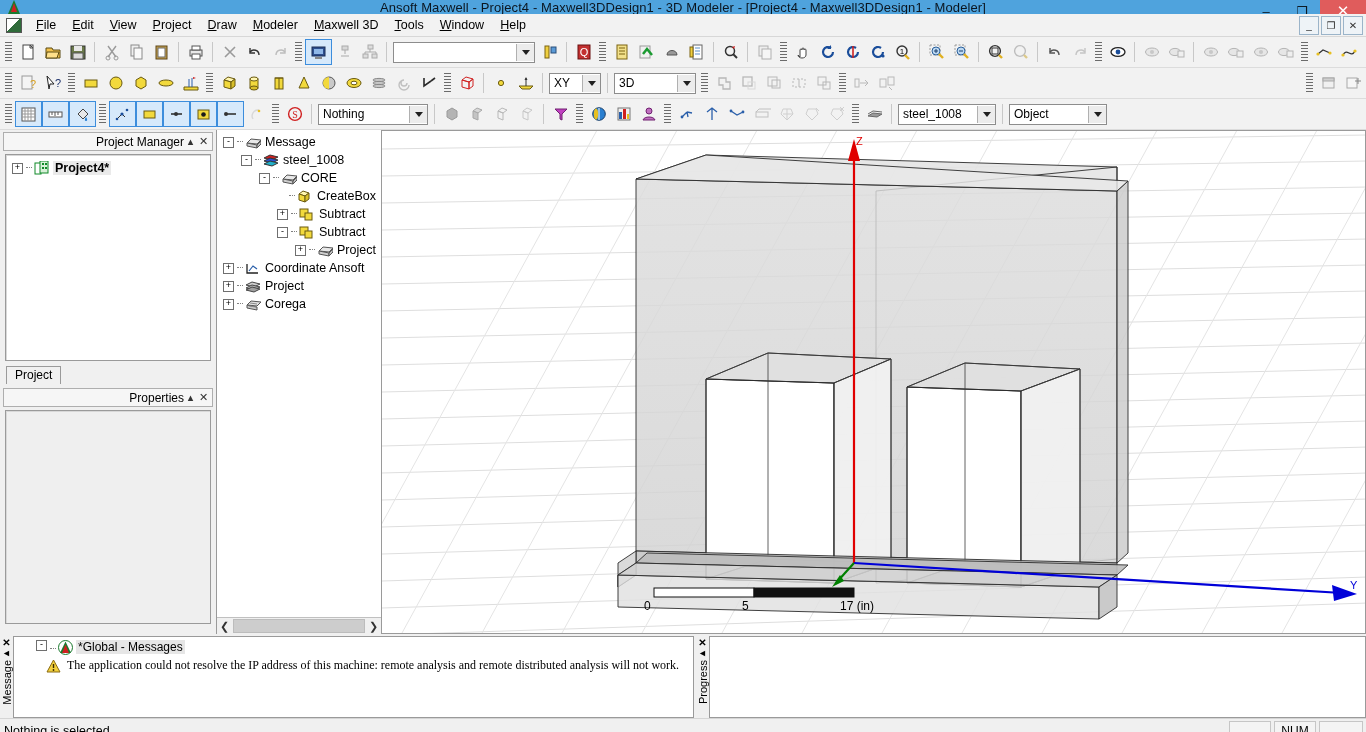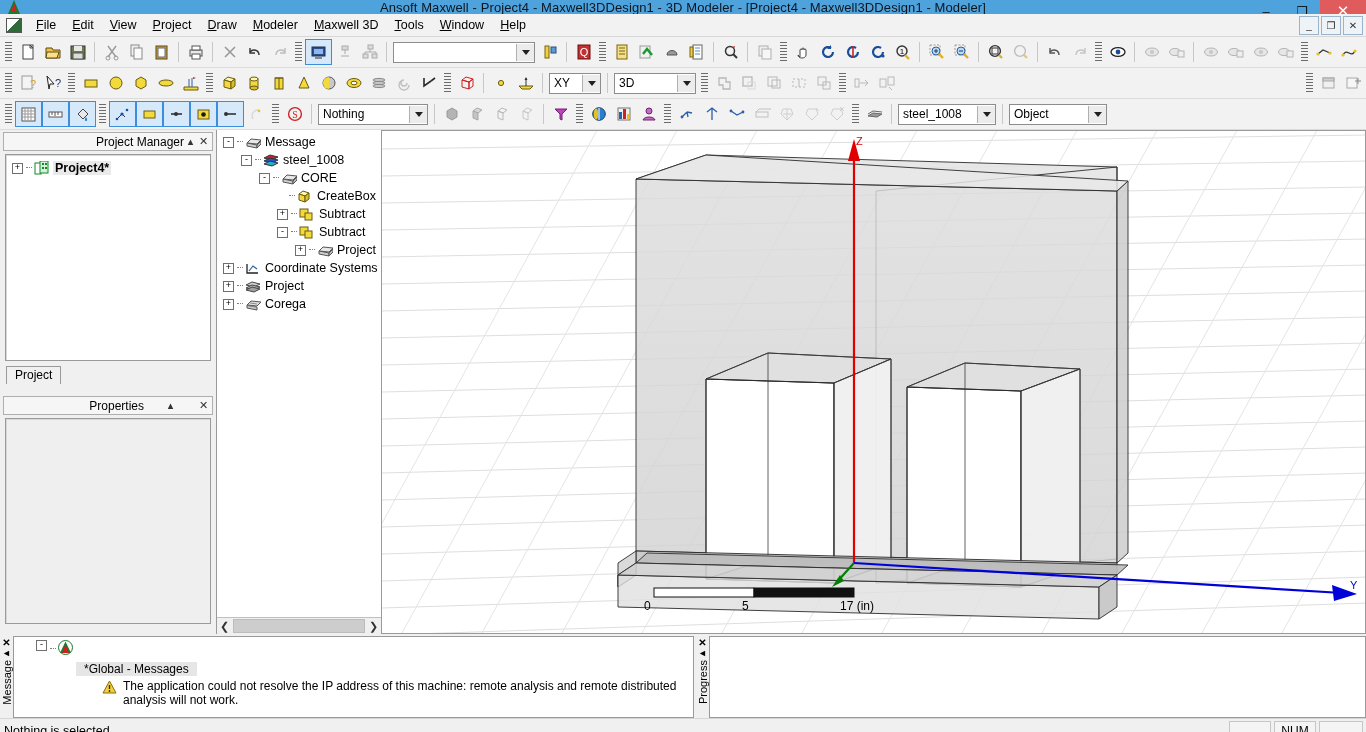--- a/index.html
+++ b/index.html
@@ -855,21 +855,21 @@
               <rect x="11" y="6" width="2" height="2" fill="#118a28"></rect>
             </svg>
         </span>
         <span class="pm-label">Project4*</span>
       </div>
     </div>
     <div class="tabstrip">
       <div class="tab">Project</div>
     </div>
 
-    <div class="panel-hdr" style="margin-top:13px;gap:20px;">
+    <div class="panel-hdr" style="margin-top:5px;">
       <div class="lbl">Properties</div>
       <div class="pin">▴</div>
       <div class="cls">✕</div>
     </div>
     <div class="panel-body gray" style="margin-bottom:10px;"></div>
   </div>
 
   <div class="midcol">
     <div class="hist" id="hist">
         <div class="treeitem" style="padding-left: 6px;">
@@ -940,21 +940,21 @@
             </svg></span>
           <span>Project</span>
         </div>
         <div class="treeitem" style="padding-left: 6px;">
           <div class="exp">+</div>
           <div class="dots"></div>
           <span style="display:inline-block;width:16px;height:13px;margin-right:4px;"><svg width="15" height="13">
               <path d="M2 2v9h11" stroke="#222" fill="none" stroke-width="1.3"></path>
               <path d="M4 9l4-5 4 3" stroke="#2a5faa" fill="none" stroke-width="1.2"></path>
             </svg></span>
-          <span>Coordinate Systems</span>
+          <span>Coordinate Ansoft</span>
         </div>
         <div class="treeitem" style="padding-left: 6px;">
           <div class="exp">+</div>
           <div class="dots"></div>
           <span style="display:inline-block;width:16px;height:13px;margin-right:4px;"><svg width="16" height="13">
               <path d="M1 5l6-3 8 2-6 3z" fill="#cfcfcf" stroke="#444"></path>
               <path d="M1 8l6-3 8 2-6 3z" fill="#b8b8b8" stroke="#444"></path>
               <path d="M1 10l6-3 8 2-6 3z" fill="#a0a0a0" stroke="#444"></path>
             </svg></span>
           <span>Project</span>
@@ -1108,23 +1108,23 @@
     <div class="msgrow" style="padding-left:22px;">
       <div class="exp">-</div>
       <div class="dots" style="margin-top:8px;"></div>
       <span style="display:inline-block;width:15px;height:15px;margin-right:3px;">
         <svg width="15" height="15">
             <circle cx="7.5" cy="7.5" r="7" fill="#fff" stroke="#1a7a2e"></circle>
             <polygon points="7.5,1.5 13,13 2,13" fill="#1a7a2e"></polygon>
             <polygon points="7.5,4.5 11,13 4,13" fill="#d02020"></polygon>
           </svg>
       </span>
-      <span style="background:#e6e6e6;padding:0 8px;margin-top:22px;">*Global - Messages</span>
-    </div>
-    <div class="msgrow" style="padding-left:88px;padding-right:8px;">
+      <span style="background:#e6e6e6;padding:0 2px;">*Global - Messages</span>
+    </div>
+    <div class="msgrow" style="padding-left:32px;padding-right:8px;font-family:Liberation Serif, serif;">
       <span style="display:inline-block;width:15px;height:14px;flex:none;margin-right:6px;margin-top:1px;">
         <svg width="15" height="14">
             <polygon points="7.5,1 14,13 1,13" fill="#f2d03c" stroke="#8a6a10"></polygon>
             <path d="M7.5 5v4" stroke="#3a2a00" stroke-width="1.4"></path>
             <circle cx="7.5" cy="11" r="0.9" fill="#3a2a00"></circle>
           </svg>
       </span>
       <span style="line-height:14px;">The application could not resolve the IP address of this machine: remote analysis and remote distributed analysis will not work.</span>
     </div>
   </div>

